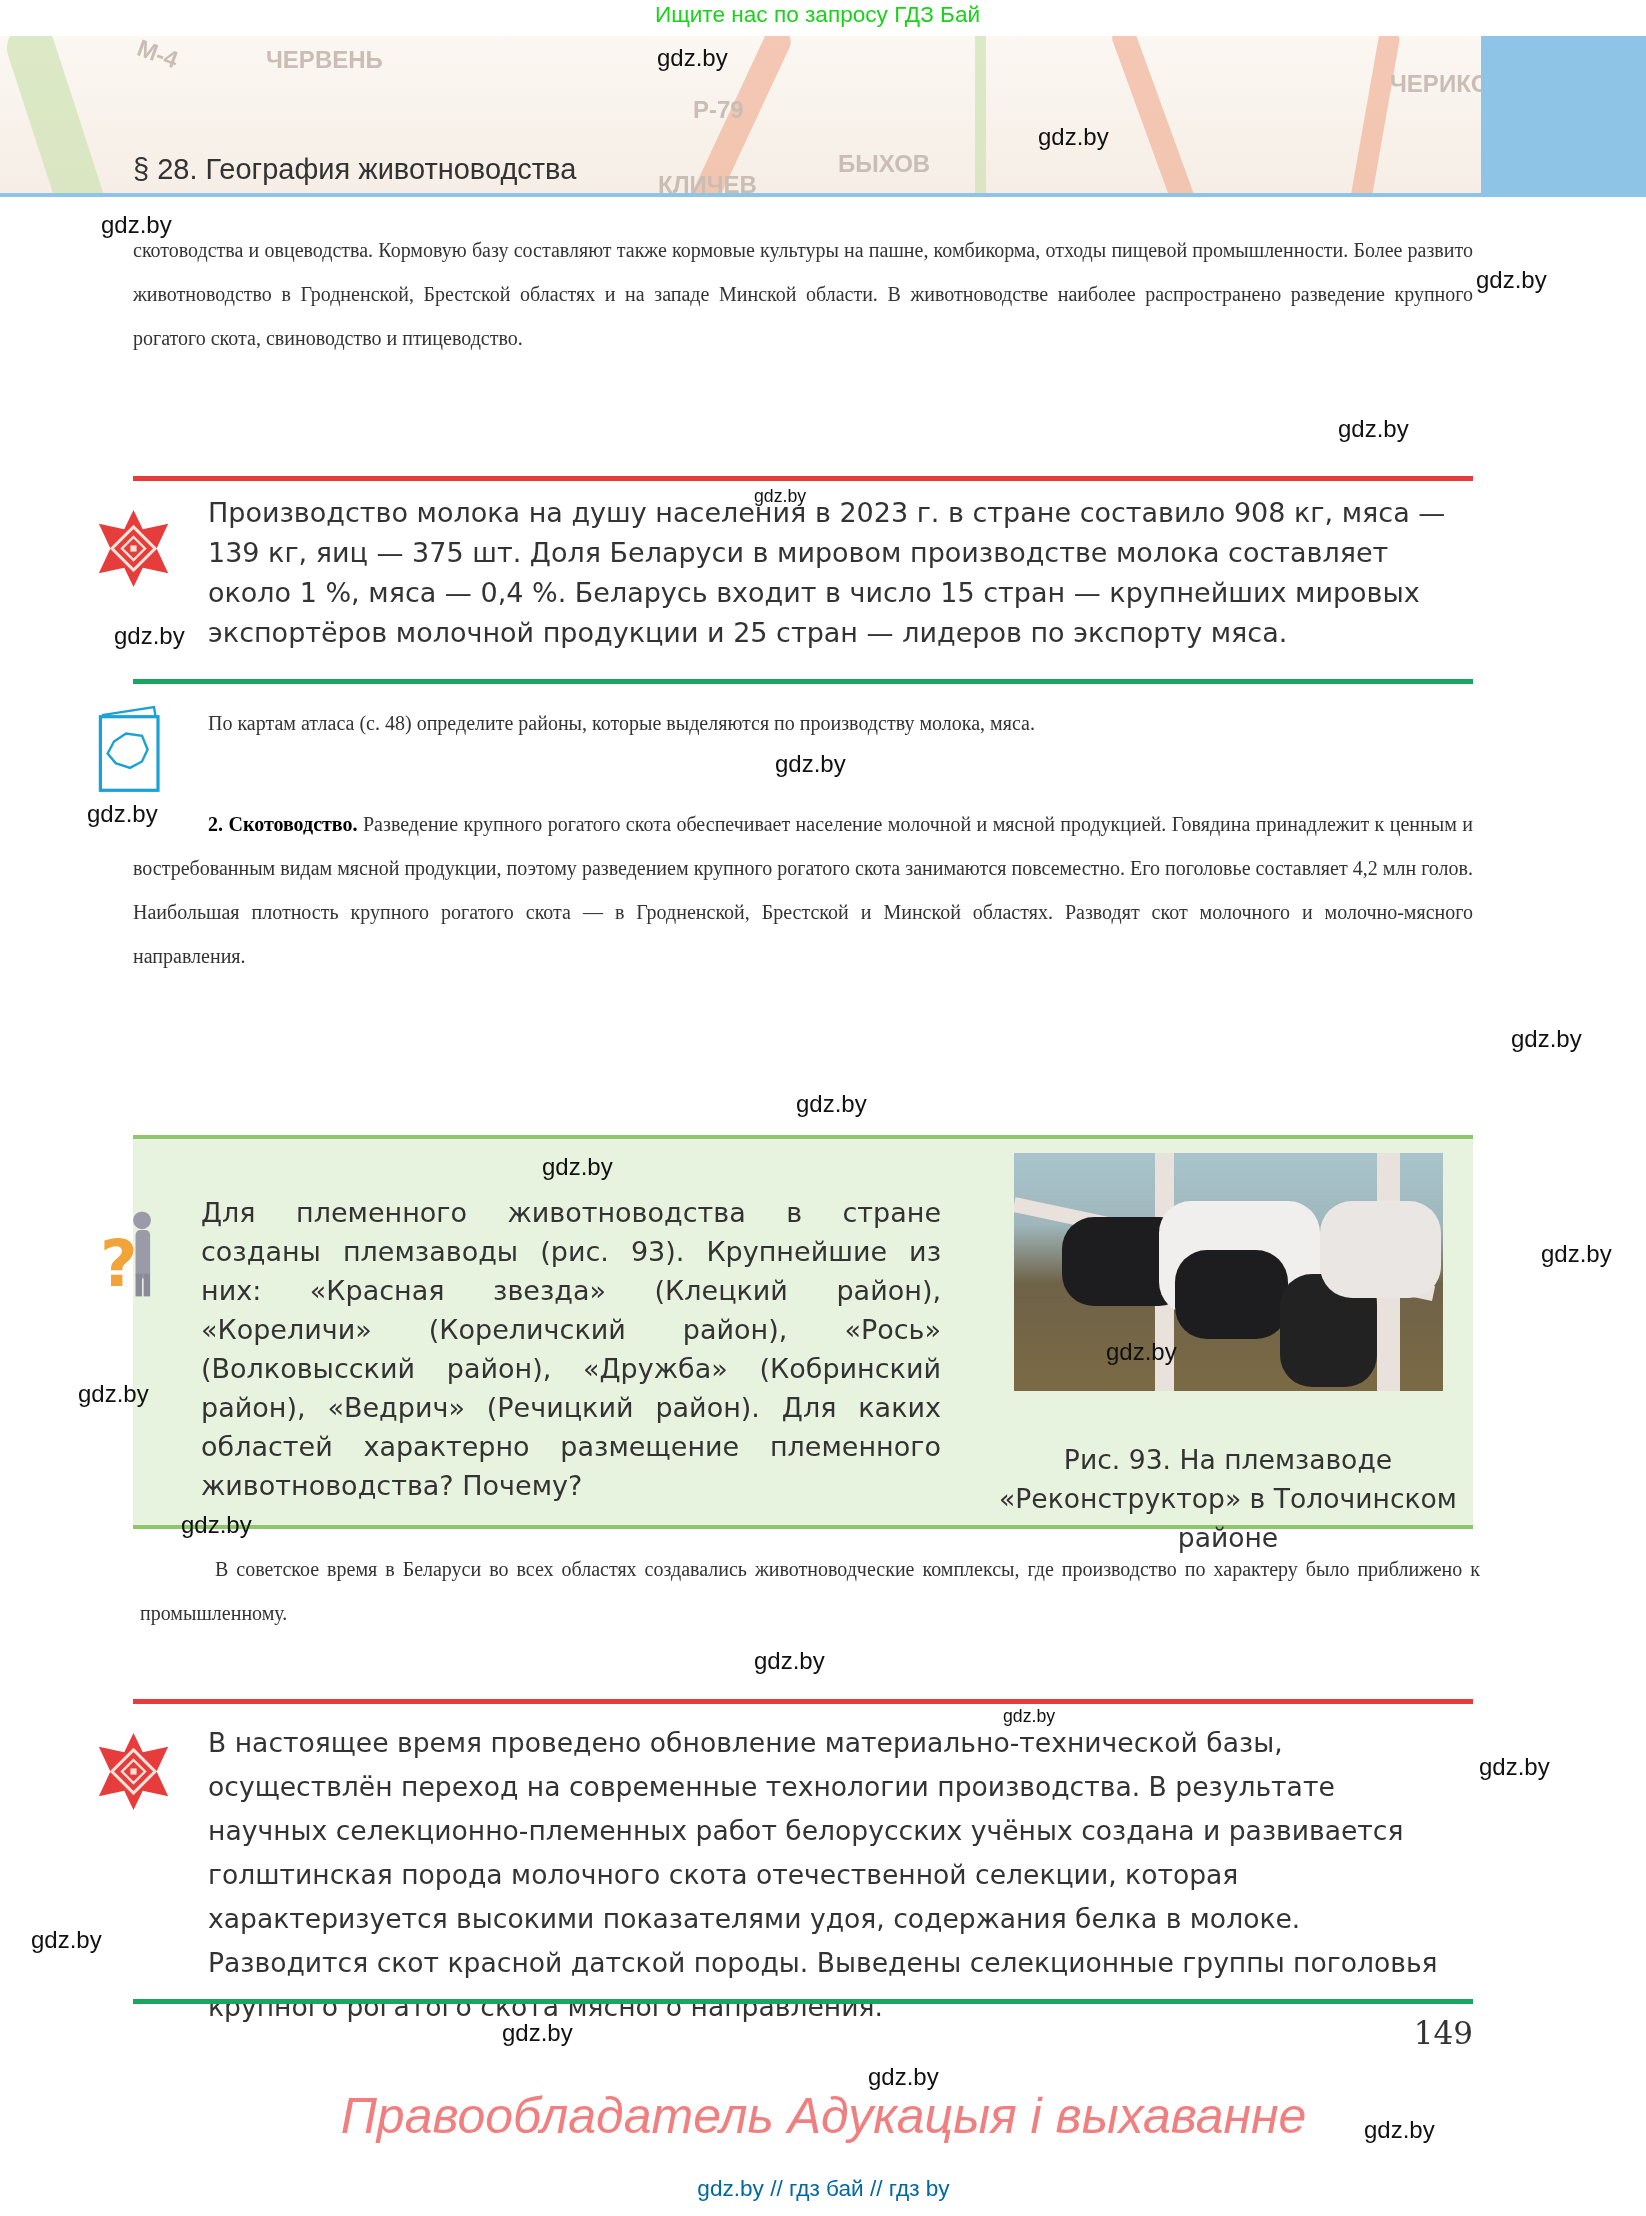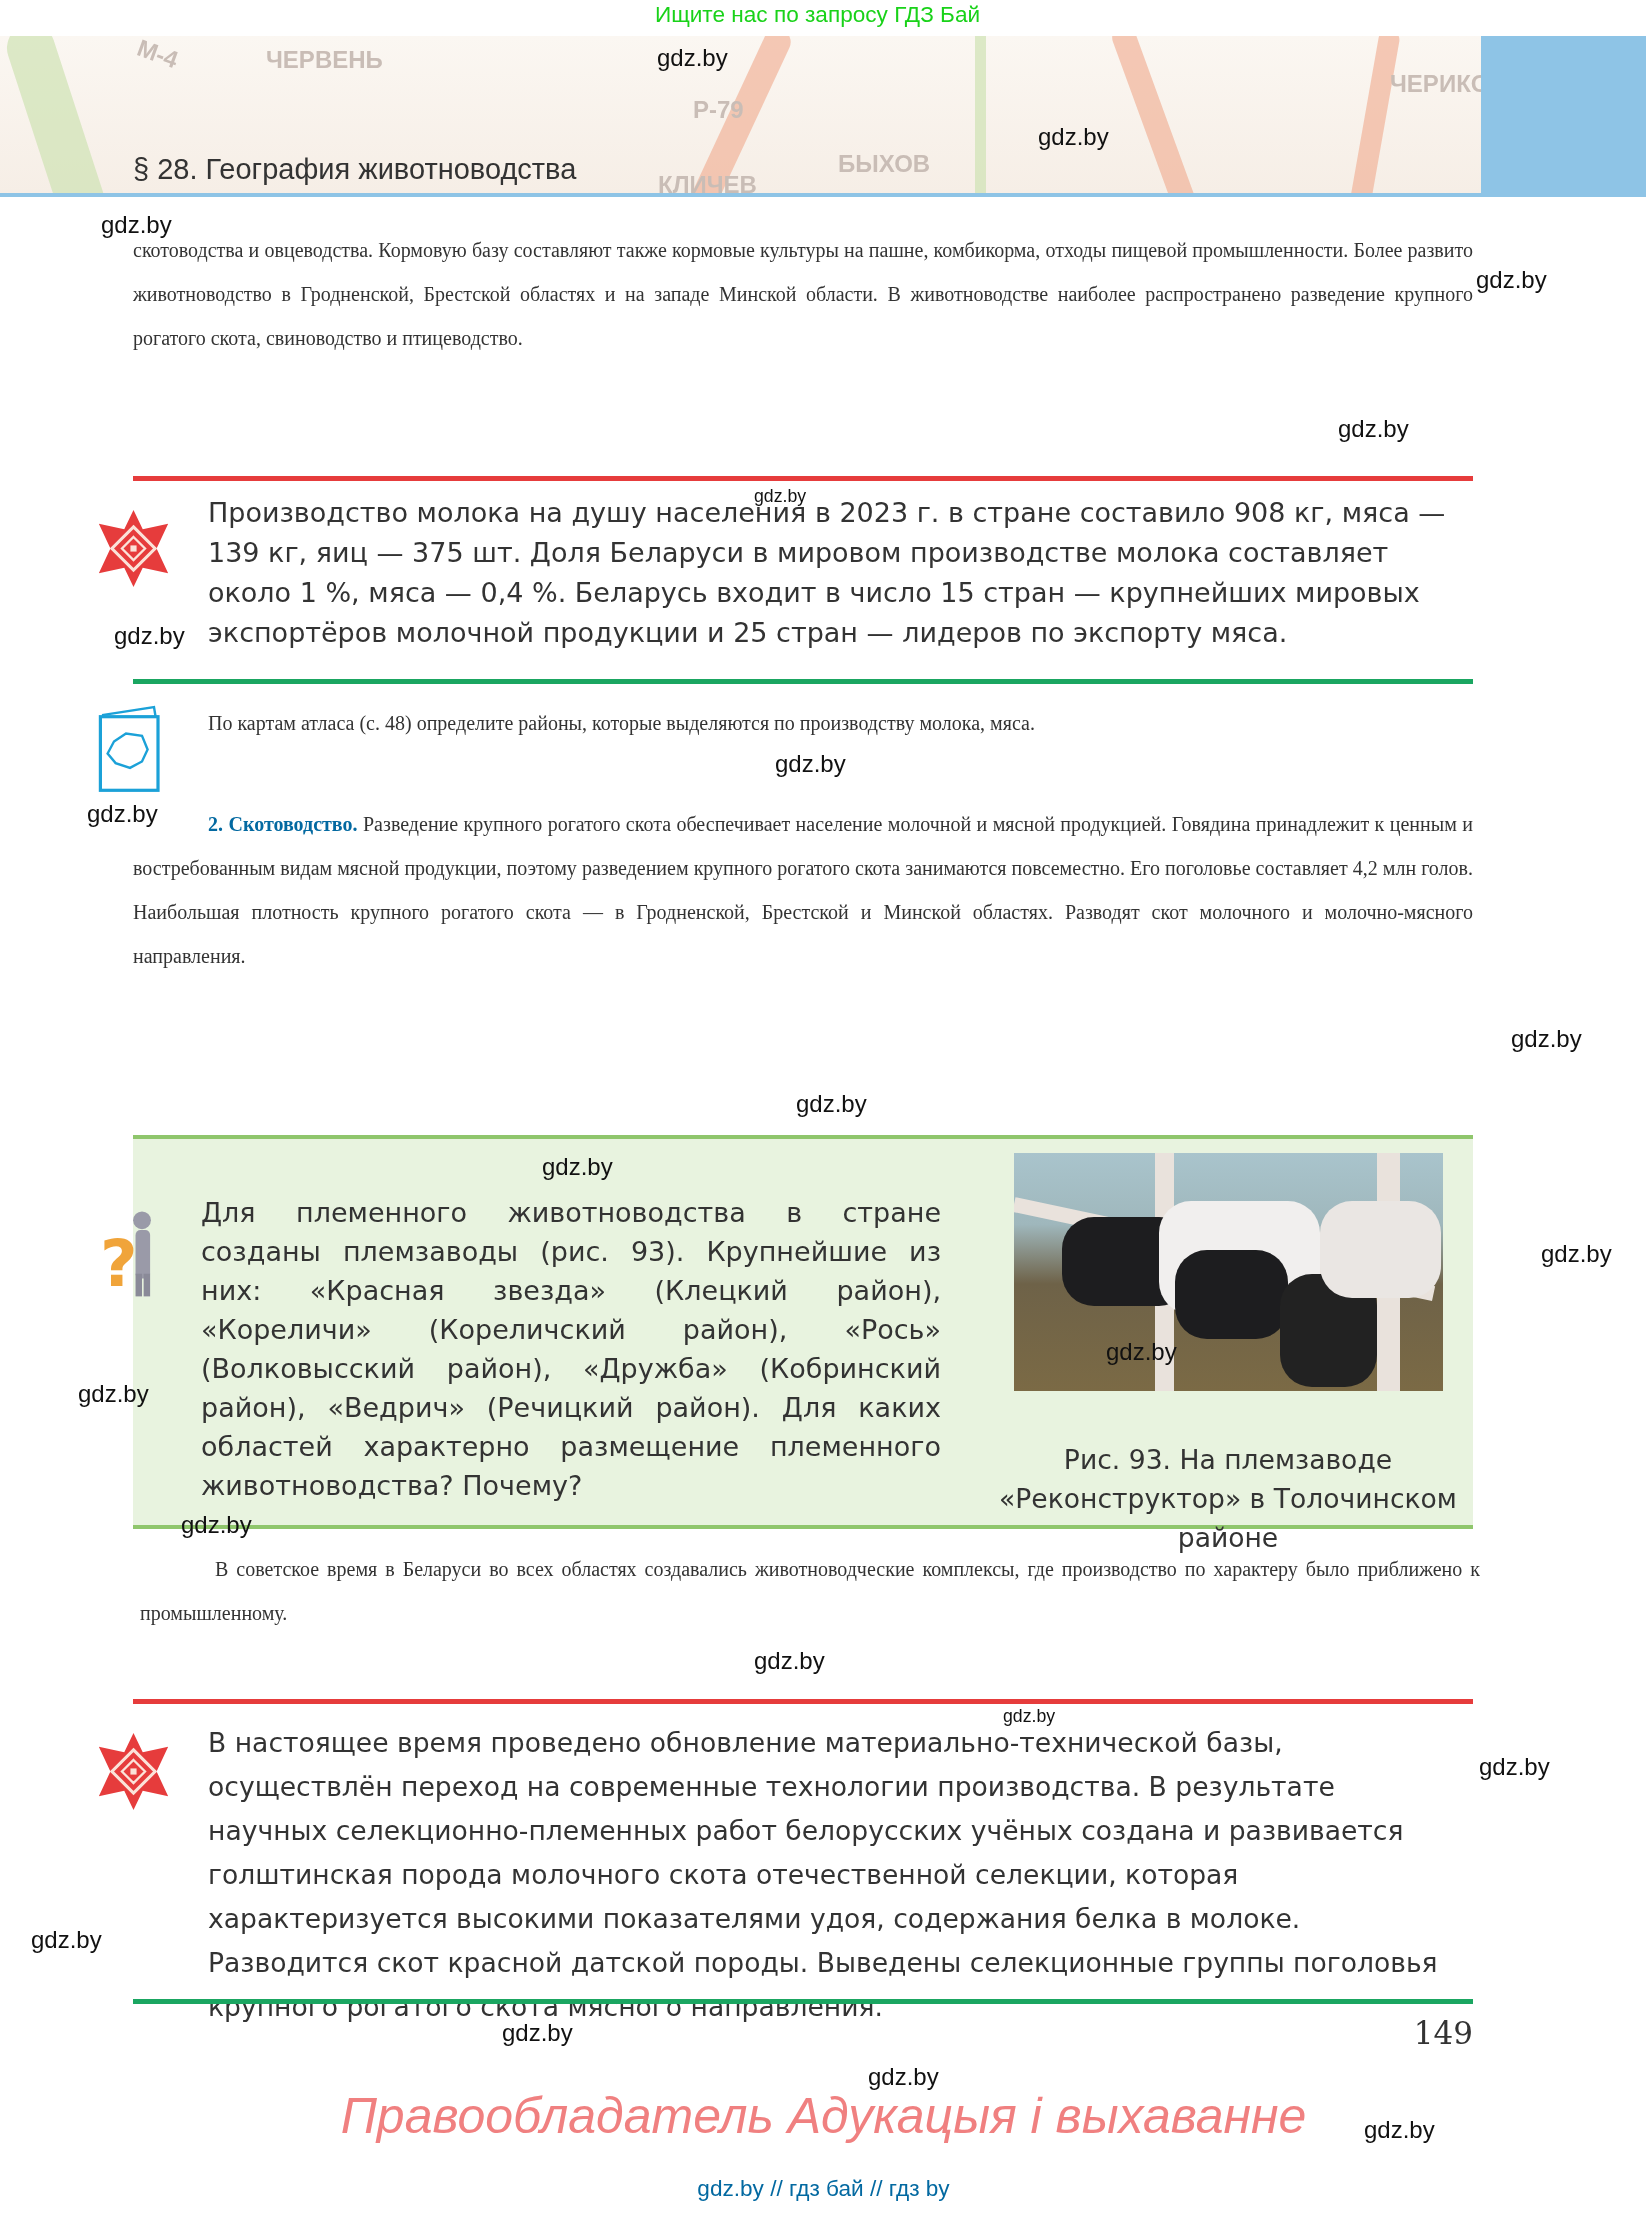--- a/index.html
+++ b/index.html
@@ -20,21 +20,21 @@
   .green{background:#1aa661;}
   .ornament{position:absolute;width:77px;height:77px;}
   .panel{top:1135px;left:133px;width:1340px;height:394px;background:#e8f3df;border-top:4.8px solid #8fc66c;border-bottom:4.8px solid #8fc66c;box-sizing:border-box;}
   .photo{top:1153px;left:1014px;width:429px;height:238px;background:linear-gradient(180deg,#a9c4cc 0%,#9fb7bc 30%,#6e6248 55%,#7b6a45 100%);overflow:hidden;}
   .photo .post{position:absolute;background:#e9e2dc;}
   .photo .cow{position:absolute;border-radius:32px;}
   .caption{top:1440px;left:991px;width:474px;text-align:center;font-family:"DejaVu Sans",sans-serif;font-size:26.6px;line-height:39px;color:#333;}
   .pagenum{top:2015px;left:1402px;width:71px;text-align:right;font-family:"DejaVu Serif",serif;font-size:31px;color:#333;}
   .copyright{top:2087px;left:0;width:1647px;text-align:center;font-family:"Liberation Sans",sans-serif;font-style:italic;font-size:50px;color:#f08080;}
   .footer{top:2176px;left:0;width:1647px;text-align:center;font-family:"Liberation Sans",sans-serif;font-size:22.6px;color:#0369a1;}
-  .heading-blue{color:#0369a1;font-weight:bold;margin-top:48px;}
+  .heading-blue{color:#000000;font-weight:bold;margin-top:48px;}
 </style>
 </head>
 <body>
 
 <div class="abs top-banner">Ищите нас по запросу ГДЗ Бай</div>
 
 <div class="abs header">
   <div class="road" style="left:32px;top:-16px;width:48px;height:210px;background:#cfe3b3;transform:rotate(-18deg);"></div>
   <div class="road" style="left:725px;top:-16px;width:27px;height:210px;background:#f1b39a;transform:rotate(25deg);"></div>
   <div class="road" style="left:975px;top:-16px;width:11.3px;height:210px;background:#cfe3b3;"></div>

